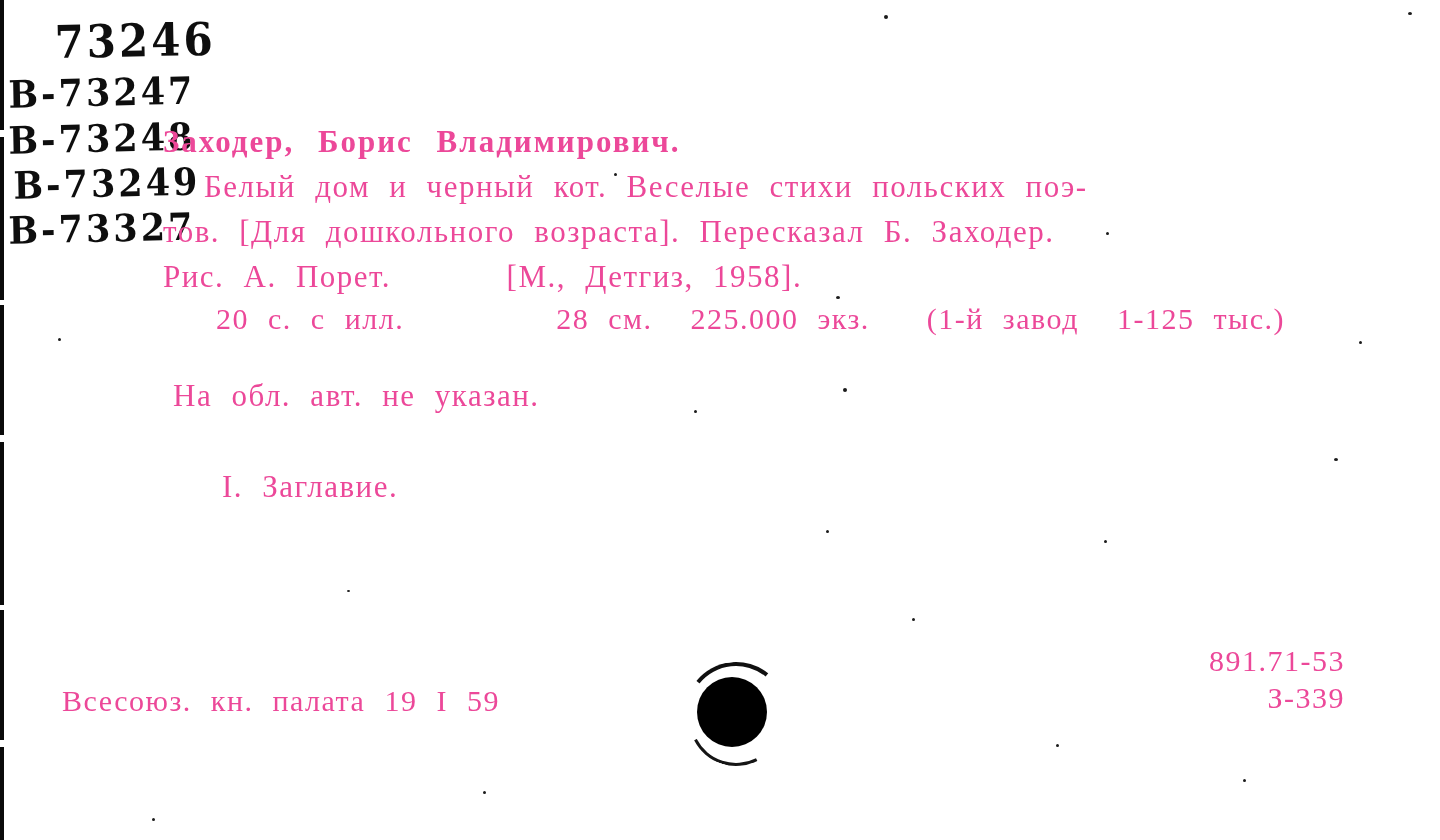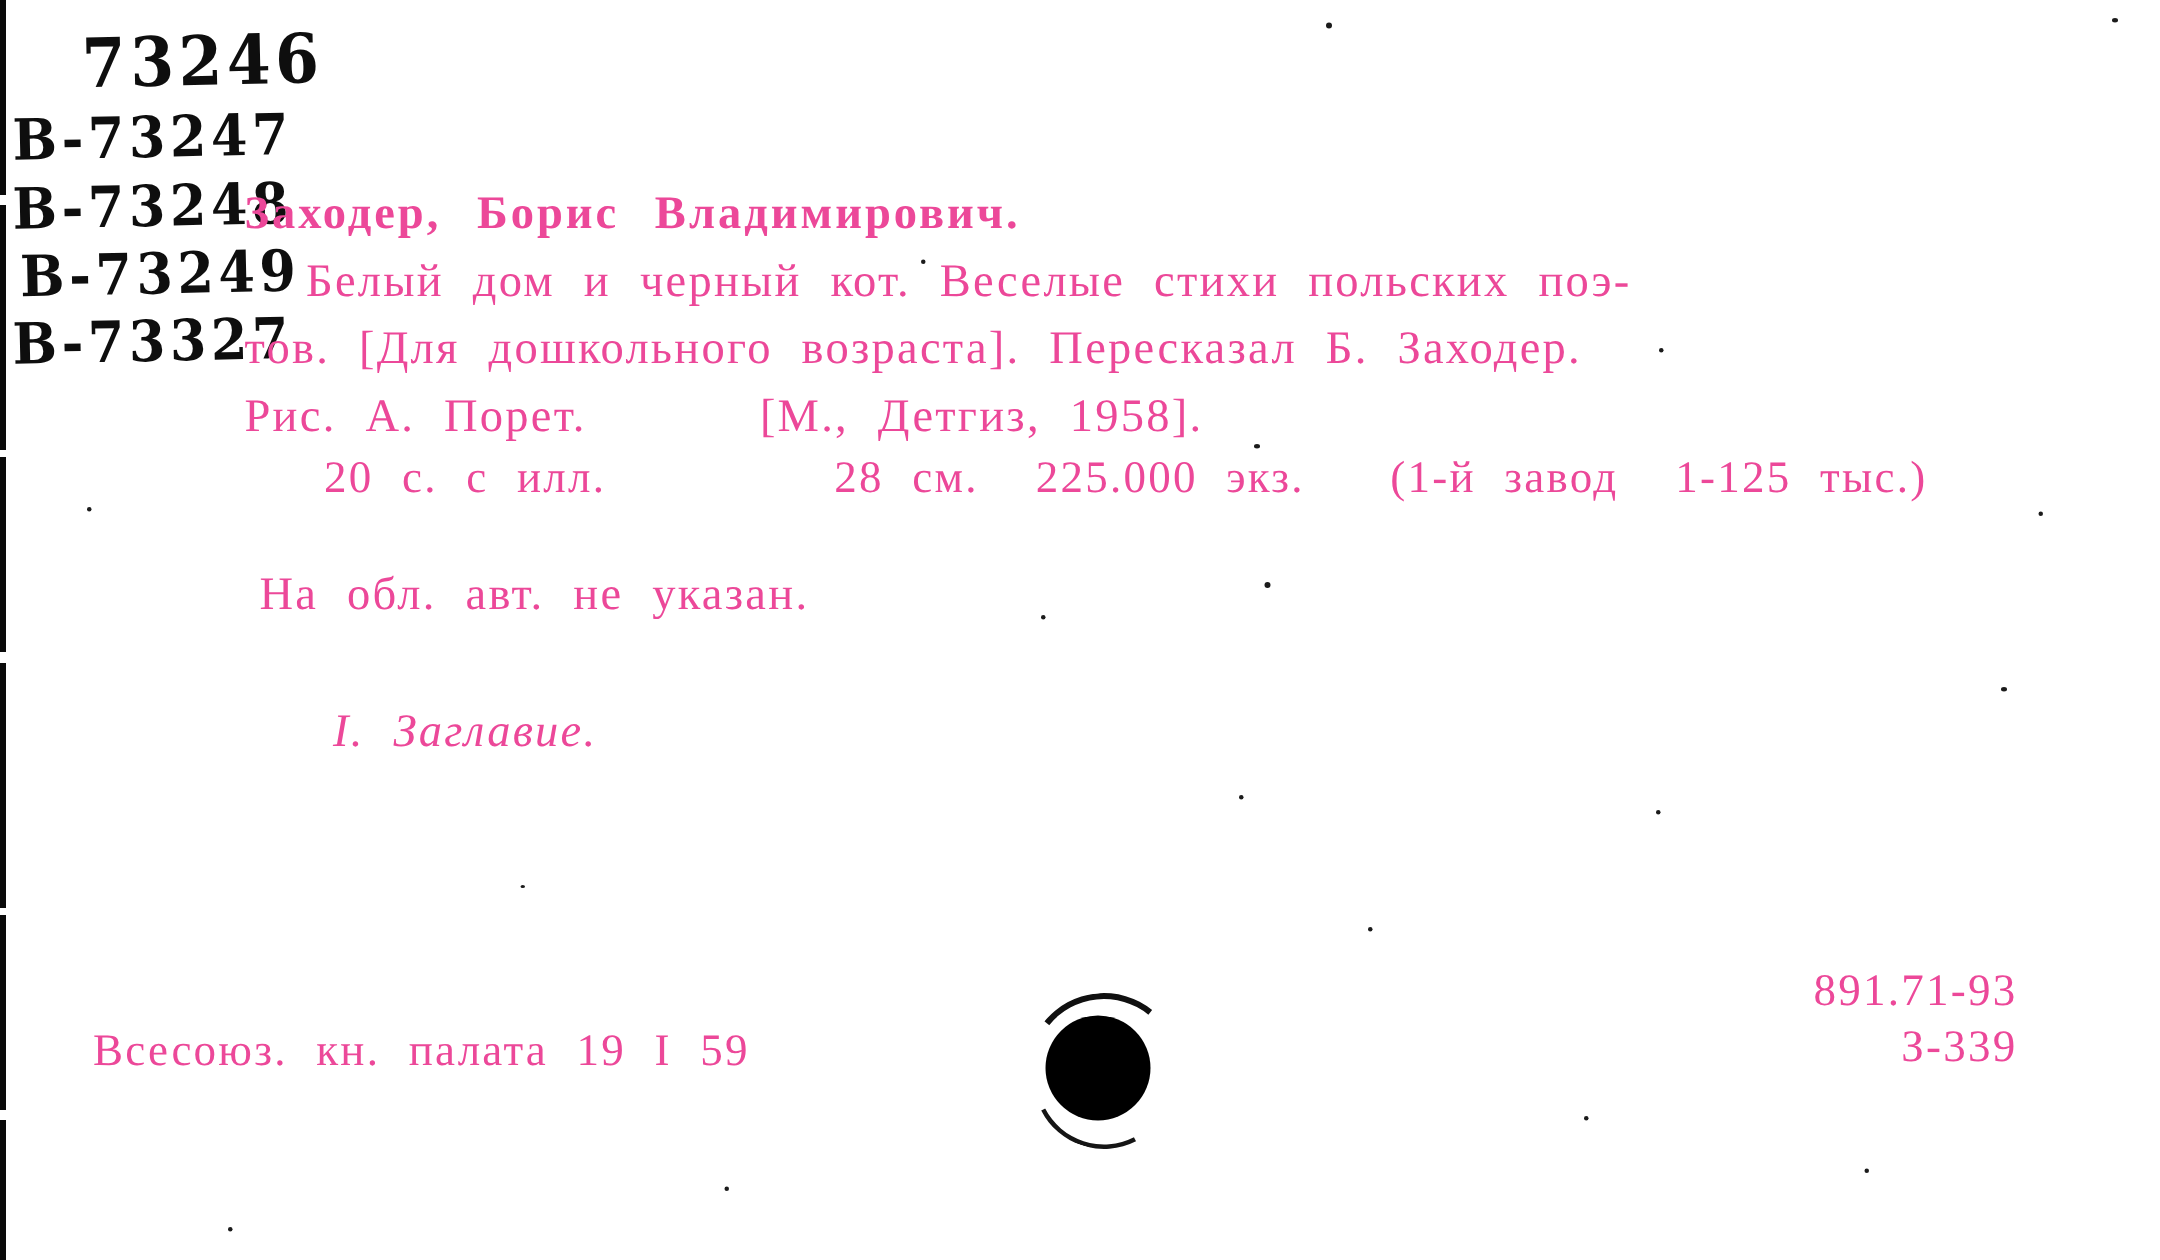--- a/index.html
+++ b/index.html
@@ -60,21 +60,21 @@
     letter-spacing: 2px;
     word-spacing: 14px;
   }
   .l-heading   { left: 163px; top: 124px; }
   .l-title1    { left: 204px; top: 169px; }
   .l-title2    { left: 163px; top: 214px; }
   .l-title3    { left: 163px; top: 259px; }
   .l-collation { left: 216px; top: 302px; font-size: 30px; }
   .l-price     { left: 94px;  top: 343px; word-spacing: 14px; }
   .l-note      { left: 173px; top: 378px; }
-  .l-tracing   { left: 222px; top: 469px; font-style: italic; }
+  .l-tracing   { left: 222px; top: 469px; }
   .l-foot0     { left: 62px;  top: 609px; font-size: 30px; }
   .l-foot1     { left: 62px;  top: 647px; font-size: 30px; }
   .l-foot2     { left: 62px;  top: 684px; font-size: 30px; }
   .l-class     { right: 95px; top: 644px; font-size: 30px; text-align: right; }
   .l-mark      { right: 95px; top: 681px; font-size: 30px; text-align: right; }
   
   .punch-hole {
     position: absolute;
     left: 697px; top: 677px;
     width: 70px; height: 70px;
@@ -122,21 +122,21 @@
   <div class="typed heading l-heading">Заходер, Борис Владимирович.</div>
   <div class="typed l-title2">тов. [Для дошкольного возраста]. Пересказал Б. Заходер.</div>
   <div class="typed l-title1">Белый дом и черный кот. Веселые стихи польских поэ-</div>
   <div class="typed pre l-title3">Рис. А. Порет.      [М., Детгиз, 1958].</div>
   <div class="typed pre l-collation">20 с. с илл.        28 см.  225.000 экз.   (1-й завод  1-125 тыс.)</div>
   <div class="typed l-note">На обл. авт. не указан.</div>
   <div class="typed l-tracing">I. Заглавие.</div>
 
   <div class="typed l-foot2">Всесоюз. кн. палата 19 I 59</div>
 
-  <div class="typed l-class">891.71-93</div>
+  <div class="typed l-class">891.71-53</div>
   <div class="typed l-mark">З-339</div>
 
   <div class="punch-ring"></div>
   <div class="punch-ring2"></div>
   <div class="punch-hole"></div>
 
   <div class="speck" style="left:884px; top:15px;  width:4px; height:4px;"></div>
   <div class="speck" style="left:1408px;top:12px;  width:4px; height:3px;"></div>
   <div class="speck" style="left:614px; top:173px; width:3px; height:3px;"></div>
   <div class="speck" style="left:1106px;top:232px; width:3px; height:3px;"></div>

